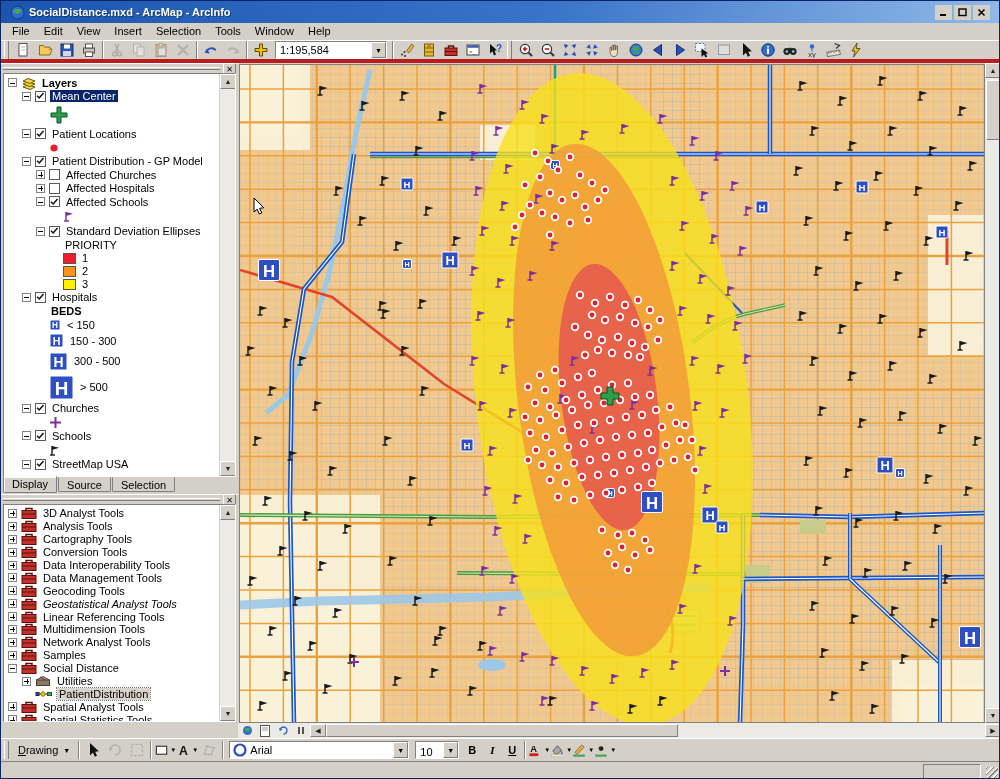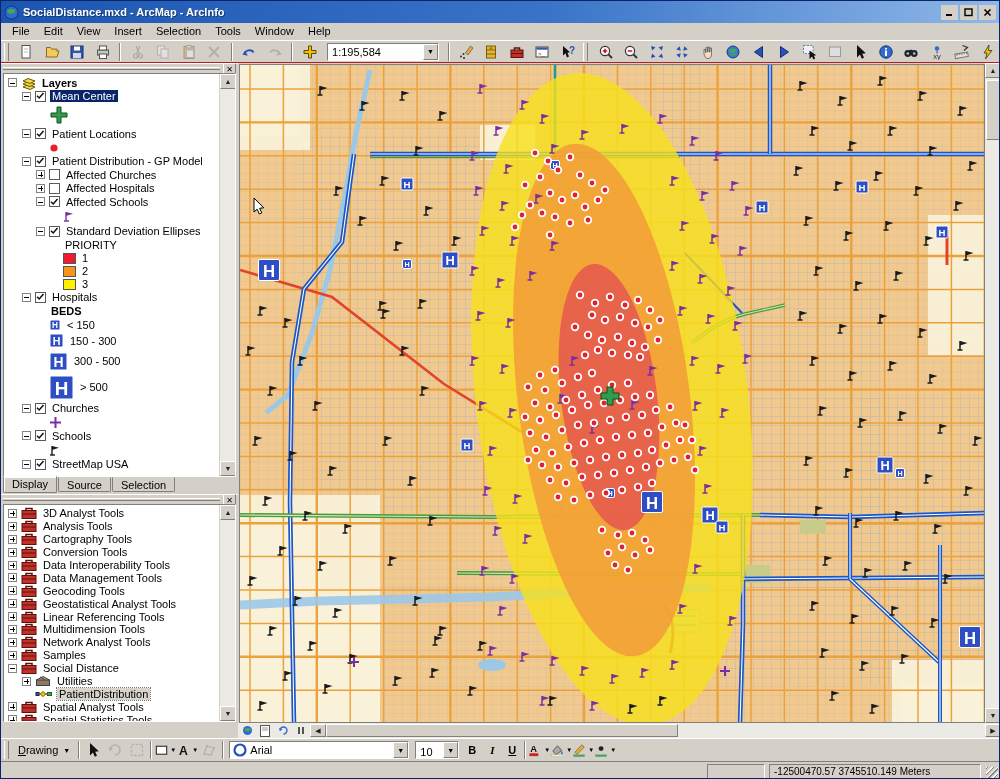--- a/index.html
+++ b/index.html
@@ -6,32 +6,32 @@
   *{box-sizing:border-box;}
   #app{position:relative;width:1000px;height:779px;background:#D4D0C8;
        font-family:"Liberation Sans","DejaVu Sans",sans-serif;font-size:11px;color:#000;
        border:1px solid #0a246a;overflow:hidden;}
   .sunken{border:1px solid;border-color:#808080 #fff #fff #808080;}
   .tbtn{width:22px;height:20px;display:flex;align-items:center;justify-content:center;flex:0 0 auto;}
   .tsep{width:2px;height:18px;margin:0 2px;border-left:1px solid #808080;border-right:1px solid #fff;flex:0 0 auto;}
   
   #titlebar{position:absolute;left:0;top:0;width:100%;height:22px;
     background:linear-gradient(90deg,#1c55b0 0%,#3a74c8 55%,#8fb8e8 100%);
-    display:flex;align-items:center;padding:0 3px;color:#fff;}
+    display:flex;align-items:center;padding:0 9px;color:#fff;}
   #titlebar .title{font-weight:bold;font-size:11px;margin-left:4px;flex:1;white-space:nowrap;
     text-shadow:1px 1px 0 rgba(0,0,0,.4);}
   .winbtn{width:17px;height:15px;background:#D4D0C8;margin-left:2px;display:flex;align-items:center;
     justify-content:center;color:#000;font-size:9px;font-weight:bold;line-height:1;}
   
   #menubar{position:absolute;left:0;top:22px;width:100%;height:18px;display:flex;
     padding-left:4px;background:#D4D0C8;border-bottom:1px solid #fff;}
   .menu-item{padding:2px 7px;}
   
   #toolbar{position:absolute;left:0;top:40px;width:100%;height:22px;display:flex;align-items:center;
-    padding-left:2px;background:#D4D0C8;border-bottom:1px solid #b91c1c;justify-content:space-between;}
+    padding-left:2px;background:#D4D0C8;border-bottom:4px solid #b91c1c;}
   .grip{width:5px;height:18px;margin:0 3px 0 1px;border-left:1px solid #fff;border-right:1px solid #808080;flex:0 0 auto;}
   #scale-combo{display:flex;align-items:center;background:#fff;height:18px;width:112px;margin:0 3px;flex:0 0 auto;}
   #scale-combo .val{flex:1;padding-left:4px;}
   .drop{width:15px;height:16px;background:#D4D0C8;display:flex;align-items:center;justify-content:center;
     font-size:7px;border:1px solid;border-color:#fff #808080 #808080 #fff;flex:0 0 auto;}
   
   #left{position:absolute;left:0;top:62px;width:237px;height:668px;}
   .panel-head{height:10px;background:#D4D0C8;position:relative;border-top:1px solid #fff;}
   .panel-head .gripdots{position:absolute;left:2px;right:18px;top:3px;height:3px;
      border-top:1px solid #fff;border-bottom:1px solid #808080;}
@@ -703,21 +703,21 @@
             </span>
             <span style="margin-right:4px;">
               <svg width="16" height="14">
                 <rect x="1" y="4.5" width="14" height="8" fill="#C23028" stroke="#5e100c"></rect>
                 <path d="M5 4.5 V2.5 h6 v2" fill="none" stroke="#5e100c" stroke-width="1.5"></path>
                 <line x1="1" y1="8" x2="15" y2="8" stroke="#5e100c"></line>
               </svg>
             </span>
             <span class="lbl">Geocoding Tools</span>
           </div>
-          <div class="row" style="height: 12.9px; padding-left: 2px;">
+          <div class="row" style="height: 12.9px; padding-left: 2px; font-style: italic;">
             <span class="exp plus">
               <i></i>
               <b></b>
             </span>
             <span style="margin-right:4px;">
               <svg width="16" height="14">
                 <rect x="1" y="4.5" width="14" height="8" fill="#C23028" stroke="#5e100c"></rect>
                 <path d="M5 4.5 V2.5 h6 v2" fill="none" stroke="#5e100c" stroke-width="1.5"></path>
                 <line x1="1" y1="8" x2="15" y2="8" stroke="#5e100c"></line>
               </svg>
@@ -2226,19 +2226,16 @@
           <circle cx="7.5" cy="6.5" r="2.6" fill="#222"></circle>
           <rect x="1.5" y="13" width="12" height="2.2" fill="#3faa4f" stroke="#999" stroke-width="0.4"></rect>
         </svg>
         <span style="font-size:6px;margin-left:1px;">▼</span>
       </span>
     </div>
 
   <div id="statusbar">
     <div style="flex:1"></div>
     <div class="status-box" style="width:58px;"></div>
-    <div class="status-box" id="coords">
-      <span>-12500470.57  3745510.149 Meters</span>
-    </div>
     <div style="width:18px;"></div>
     <div id="resize-grip"></div>
   </div>
 </div>
 
 </body></html>

